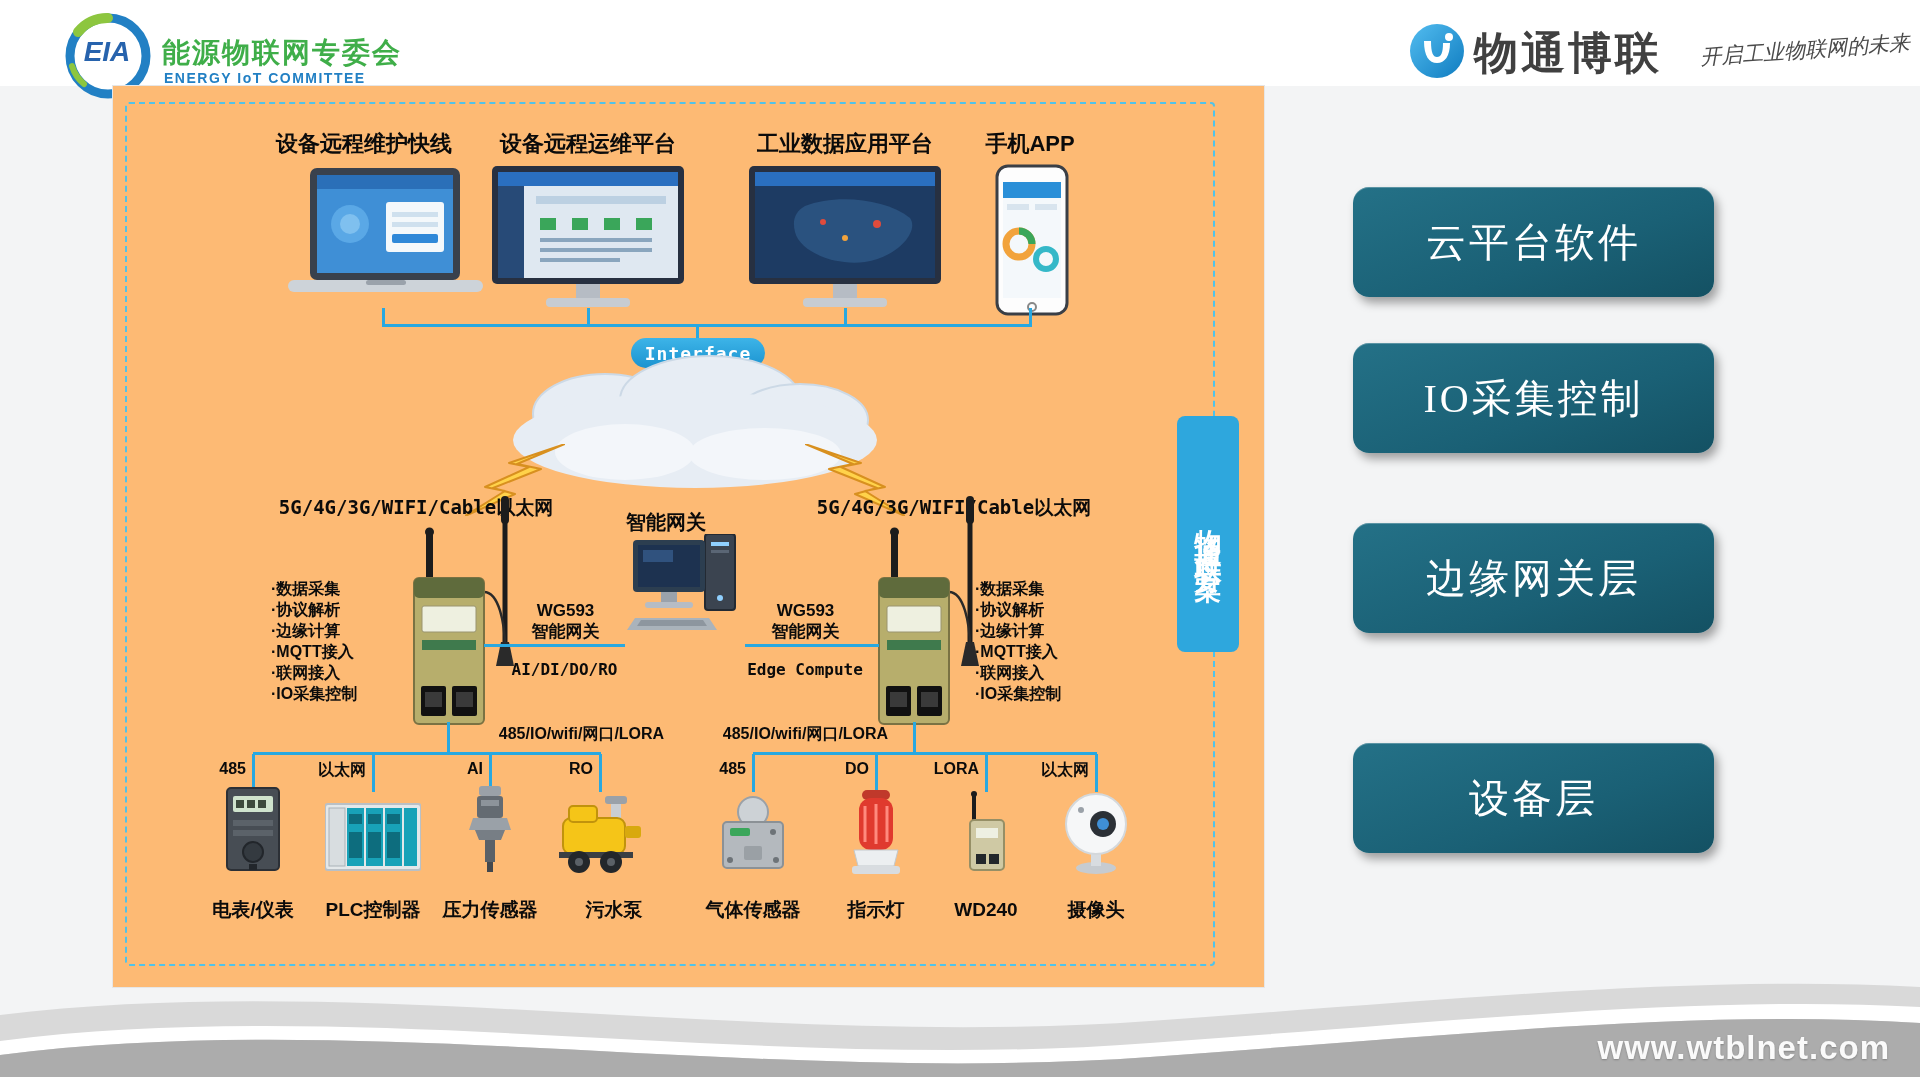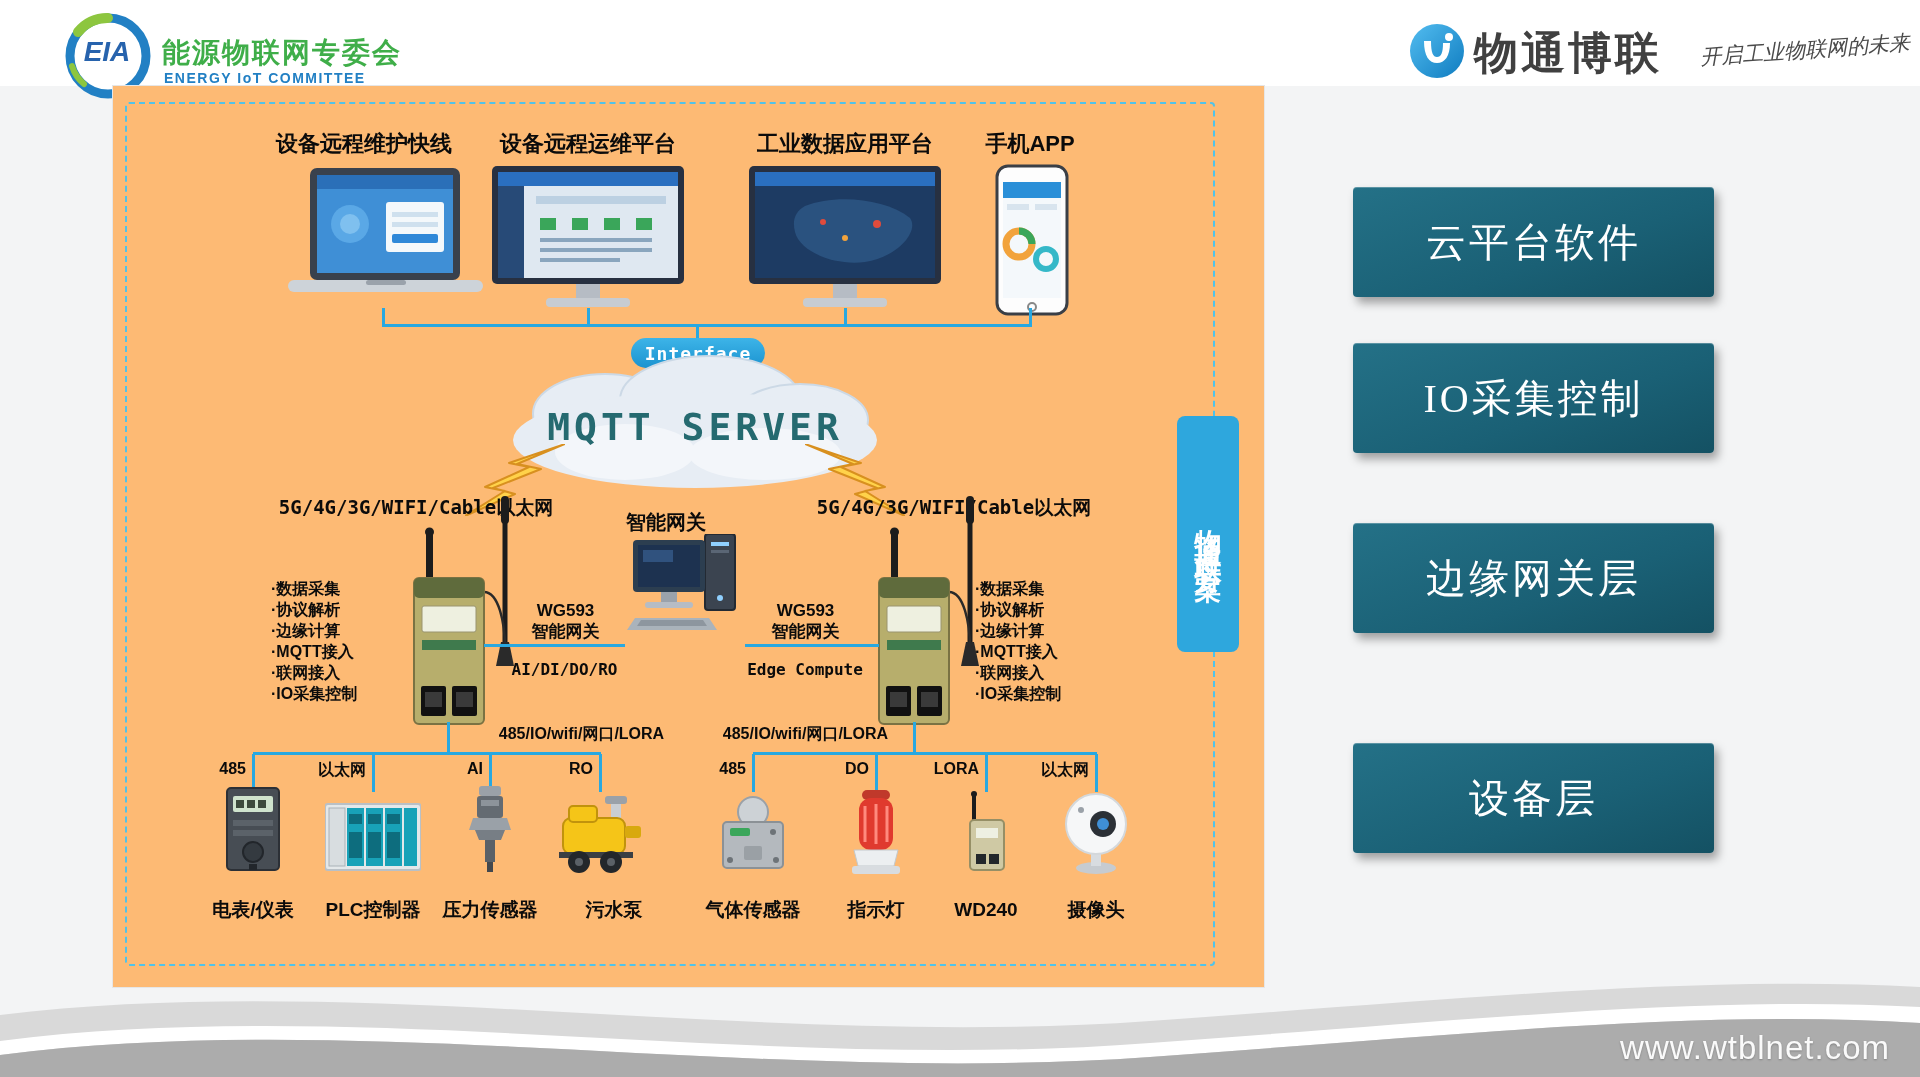--- a/index.html
+++ b/index.html
@@ -38,28 +38,28 @@
   .wg-label { top:514px; width:105px; font-size:17px; }
   .io-label { top:574px; font-size:16px; }
   .feature-list { position:absolute; top:492px; font-size:16px; font-weight:bold; color:#0b0b0b; line-height:21px; white-space:nowrap; }
   .bus-label { top:638px; width:225px; font-size:16px; }
   .conn-label { position:absolute; top:674px; width:60px; text-align:right; font-size:16px; font-weight:bold; color:#0b0b0b; }
   .dev-label { top:812px; width:130px; font-size:19px; }
 
   #side-tag { position:absolute; left:1064px; top:330px; width:62px; height:236px; background:#2ea7dd; border-radius:8px; color:#fff; font-size:27px; font-weight:bold; display:flex; align-items:center; justify-content:center; writing-mode:vertical-rl; text-orientation:upright; letter-spacing:9px; }
 
   
-  .layer-btn { position:absolute; left:1353px; width:361px; height:110px; border-radius:4px;
+  .layer-btn { position:absolute; left:1353px; width:361px; height:110px; border-radius:16px;
     background:linear-gradient(160deg,#247187 0%,#1a6075 60%,#145163 100%);
     box-shadow:4px 6px 10px rgba(0,0,0,0.35), inset 0 1px 0 rgba(255,255,255,0.25);
     color:#ffffff; font-size:40px; font-family:"Liberation Serif",serif;
     display:flex; align-items:center; justify-content:center; letter-spacing:3px; cursor:pointer; }
 
   #footer-svg { position:absolute; left:0; bottom:0; width:1920px; height:140px; }
-  #footer-url { position:absolute; right:30px; bottom:10px; font-size:33px; font-weight:normal; color:#fafafa; text-shadow:0 1px 2px rgba(0,0,0,0.25); letter-spacing:1px;margin-left:40px; }
+  #footer-url { position:absolute; right:30px; bottom:10px; font-size:33px; font-weight:bold; color:#fafafa; text-shadow:0 1px 2px rgba(0,0,0,0.25); letter-spacing:1px;margin-left:40px; }
 </style>
 </head>
 <body>
 
 <div id="top-strip" class="abs"></div>
 
 <svg class="abs" style="left:60px;top:8px" width="96" height="96" viewBox="0 0 96 96">
   <circle cx="48" cy="48" r="38" fill="#ffffff" stroke="#2280c4" stroke-width="9"></circle>
   <path d="M18,24 A38,38 0 0,1 48,10" stroke="#8dc63f" stroke-width="10" fill="none" stroke-linecap="round"></path>
   <path d="M12,58 A38,38 0 0,0 24,76" stroke="#8dc63f" stroke-width="6" fill="none" stroke-linecap="round"></path>
@@ -159,21 +159,20 @@
   <div id="interface-pill" class="mono">Interface</div>
 
   <svg class="abs" style="left:392px;top:266px" width="380" height="140" viewBox="0 0 380 140">
     <ellipse cx="100" cy="62" rx="72" ry="40" fill="#e7edf4" stroke="#ccd9e6" stroke-width="2"></ellipse>
     <ellipse cx="205" cy="48" rx="90" ry="44" fill="#e7edf4" stroke="#ccd9e6" stroke-width="2"></ellipse>
     <ellipse cx="295" cy="68" rx="68" ry="36" fill="#e7edf4" stroke="#ccd9e6" stroke-width="2"></ellipse>
     <ellipse cx="190" cy="88" rx="182" ry="48" fill="#e7edf4"></ellipse>
     <ellipse cx="120" cy="100" rx="70" ry="28" fill="#f3f6fa"></ellipse>
     <ellipse cx="260" cy="102" rx="76" ry="26" fill="#f3f6fa"></ellipse>
   </svg>
-  <div class="lbl mono" id="mqtt-text">MQTT SERVER</div>
 
   <svg class="abs" style="left:352px;top:358px" width="100" height="72" viewBox="0 0 100 72">
     <polygon points="100,0 52,20 76,25 28,44 50,50 0,72 40,47 20,43 64,23 44,19" fill="#ffd24a" stroke="#d8901f" stroke-width="2" stroke-linejoin="round"></polygon>
   </svg>
   <svg class="abs" style="left:692px;top:358px" width="100" height="72" viewBox="0 0 100 72">
     <polygon points="0,0 48,20 24,25 72,44 50,50 100,72 60,47 80,43 36,23 56,19" fill="#ffd24a" stroke="#d8901f" stroke-width="2" stroke-linejoin="round"></polygon>
   </svg>
 
   <div class="lbl link-label mono" style="left:148px">5G/4G/3G/WIFI/Cable以太网</div>
   <div class="lbl link-label mono" style="left:686px">5G/4G/3G/WIFI/Cable以太网</div>

